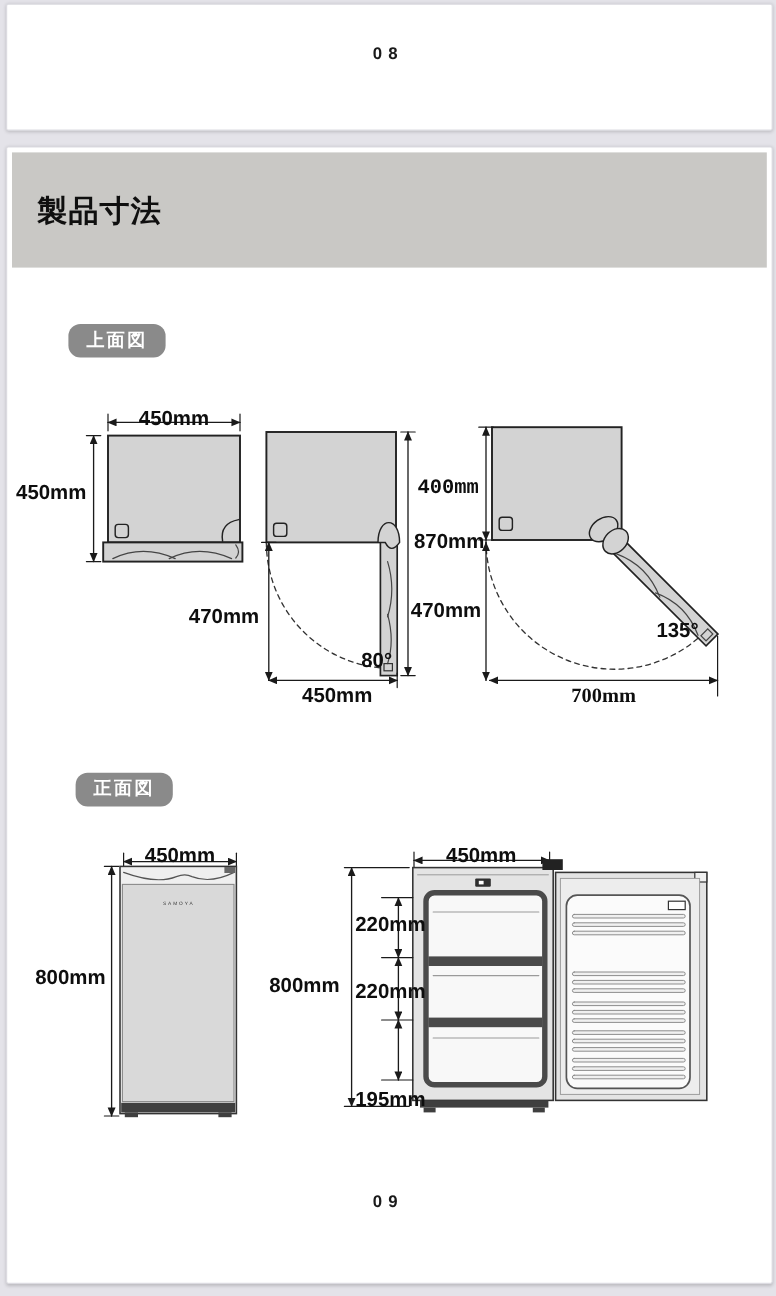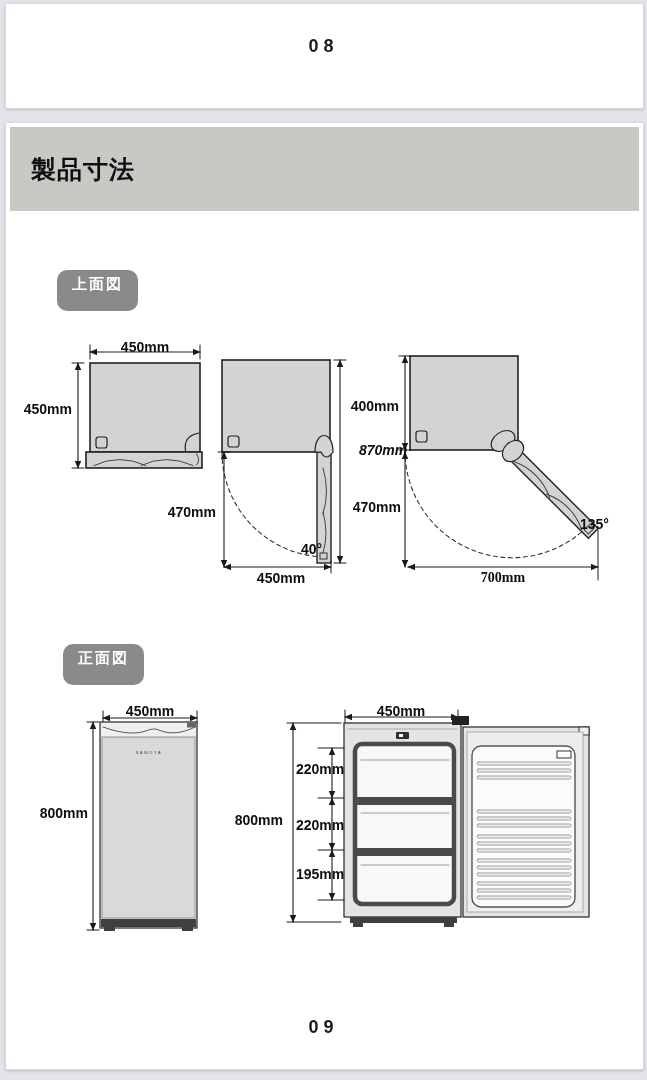--- a/index.html
+++ b/index.html
@@ -2,28 +2,28 @@
 <html><head>
 <meta charset="utf-8">
 <style>
   html,body{margin:0;padding:0;background:#e4e3e9;}
   .page{position:relative;width:647px;height:1080px;background:#e4e3e9;
         font-family:"Liberation Sans",sans-serif;overflow:hidden;}
   .card{position:absolute;left:5px;width:637px;background:#ffffff;
         border:1px solid #dcdbe1;border-radius:2px;box-shadow:0 1px 3px rgba(0,0,0,.18);}
   .card-top{top:3px;height:104px;}
   .card-main{top:122px;height:946px;}
-  .header-bar{position:absolute;left:4px;top:4px;right:4px;height:84px;background:#c9c8c5;
+  .header-bar{position:absolute;left:4px;top:4px;right:4px;height:96px;background:#c9c8c5;
         display:flex;align-items:center;padding-left:21px;box-sizing:border-box;}
   .header-title{font-size:25px;font-weight:bold;color:#0f0f0f;letter-spacing:1px;}
   .pageno{position:absolute;left:0;width:647px;text-align:center;font-weight:bold;
-        font-size:18px;letter-spacing:5px;color:#1a1a1a;}
+        font-size:14px;letter-spacing:5px;color:#1a1a1a;}
   .badge{position:absolute;background:#8a8a8a;color:#ffffff;font-weight:bold;font-size:15px;
-        line-height:1;padding:6px 15px 20px;border-radius:10px;letter-spacing:2px;}
-  .dim{position:absolute;font-size:14px;font-weight:bold;color:#0e0e0e;white-space:nowrap;line-height:1;}
+        line-height:1;padding:6px 15px 7px;border-radius:10px;letter-spacing:2px;}
+  .dim{position:absolute;font-size:17px;font-weight:bold;color:#0e0e0e;white-space:nowrap;line-height:1;}
   .dim.c{transform:translateX(-50%);}
   .dim.r{transform:translateX(-100%);}
   .brand{position:absolute;font-size:4px;letter-spacing:1.6px;color:#3a3a3a;transform:translateX(-50%);}
   .art{position:absolute;left:0;top:0;}
 </style>
 </head>
 <body>
 
 <div class="page">
 
@@ -172,34 +172,34 @@
     </g>
   </svg>
 
   <div class="badge" style="left:57px;top:270px;">上面図</div>
   <div class="badge" style="left:63px;top:644px;">正面図</div>
 
   <span class="dim c" style="left:145px;top:340px;">450mm</span>
   <span class="dim r" style="left:72px;top:402px;">450mm</span>
 
   <span class="dim r" style="left:216px;top:505px;">470mm</span>
-  <span class="dim" style="left:359px;top:443px;font-style:italic;">870mm</span>
-  <span class="dim" style="left:301px;top:542px;">40°</span>
+  <span class="dim" style="left:345px;top:443px;">870mm</span>
+  <span class="dim" style="left:301px;top:542px;">80°</span>
   <span class="dim c" style="left:281px;top:571px;">450mm</span>
 
-  <span class="dim r" style="left:399px;top:399px;">400mm</span>
+  <span class="dim r" style="left:399px;top:399px;font-family:Liberation Mono, monospace;">400mm</span>
   <span class="dim r" style="left:401px;top:500px;">470mm</span>
-  <span class="dim" style="left:547px;top:517px;margin-left:33px;">135°</span>
+  <span class="dim" style="left:547px;top:517px;">135°</span>
   <span class="dim c" style="left:503px;top:571px;font-family:Liberation Serif, serif;">700mm</span>
 
   <span class="dim c" style="left:150px;top:704px;">450mm</span>
   <span class="dim r" style="left:88px;top:806px;">800mm</span>
   <span class="brand" style="left:149px;top:750px;">SAMOYA</span>
 
   <span class="dim c" style="left:401px;top:704px;">450mm</span>
   <span class="dim r" style="left:283px;top:813px;">800mm</span>
   <span class="dim" style="left:296px;top:762px;">220mm</span>
   <span class="dim" style="left:296px;top:818px;">220mm</span>
-  <span class="dim" style="left:296px;top:867px;">195mm</span>
-
-  <div class="pageno" style="top:993px;margin-top:24px;">09</div>
+  <span class="dim" style="left:296px;top:908px;">195mm</span>
+
+  <div class="pageno" style="top:993px;">09</div>
 
 </div>
 
 </body></html>

